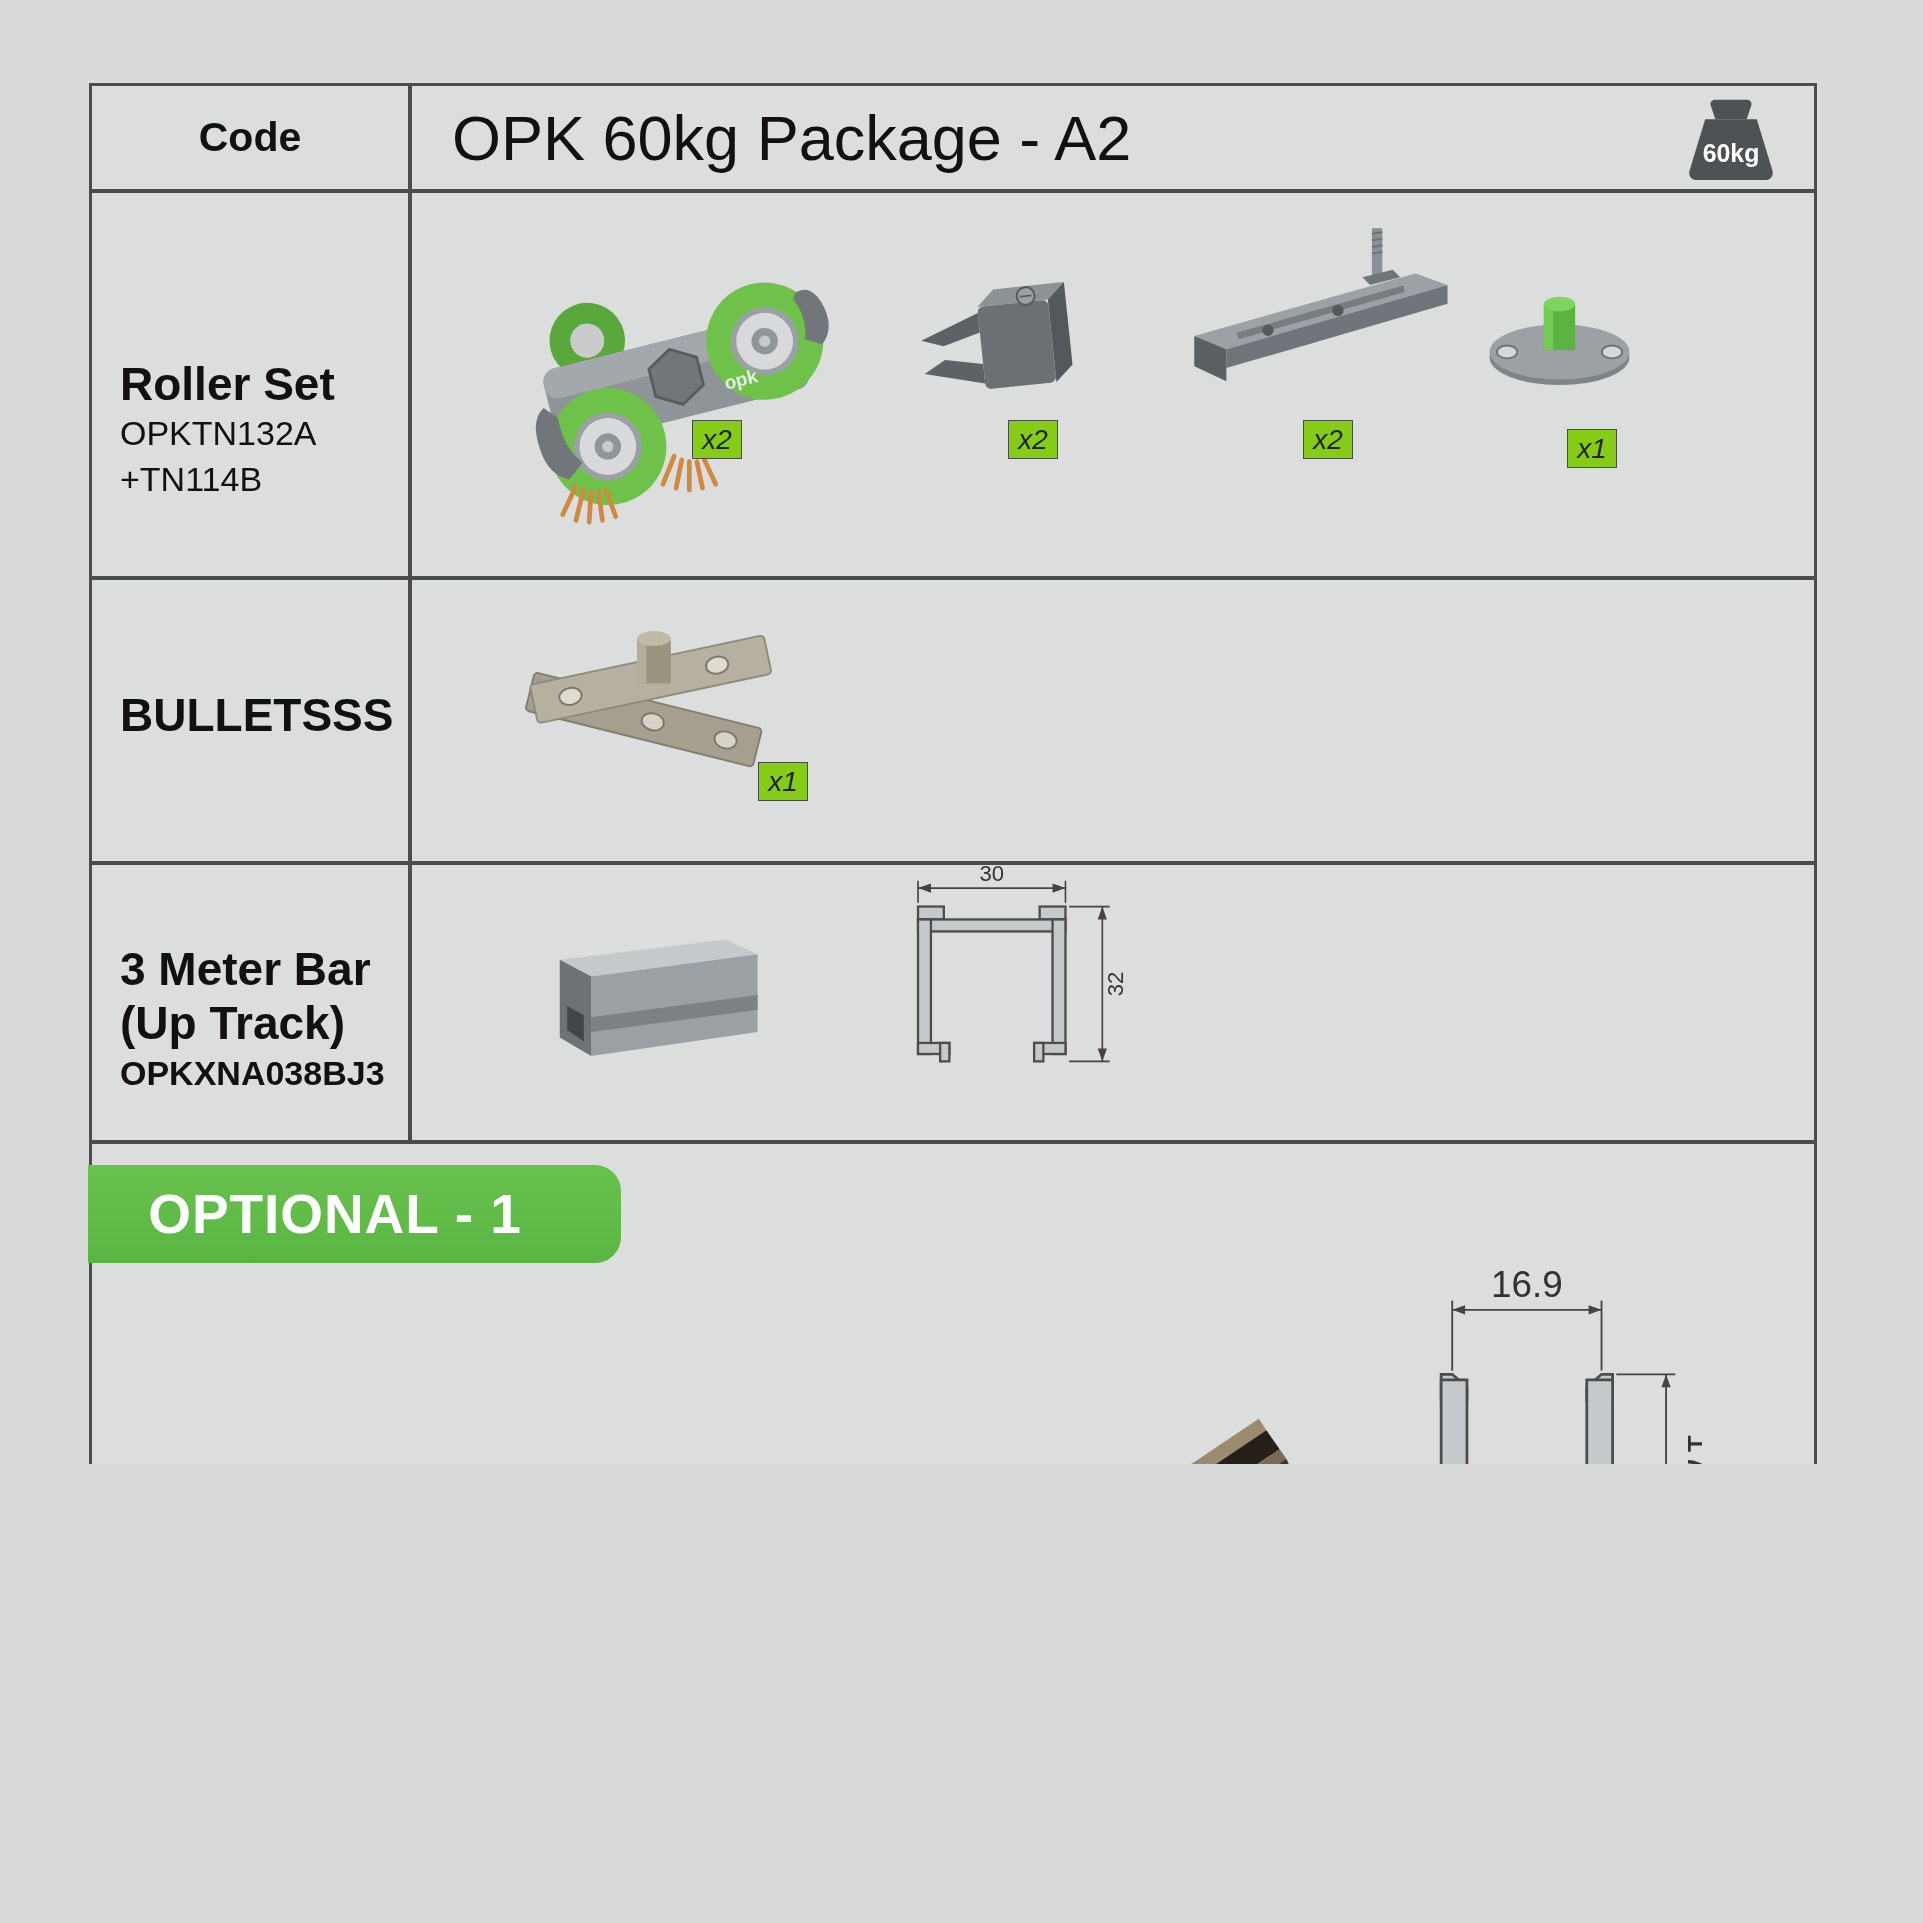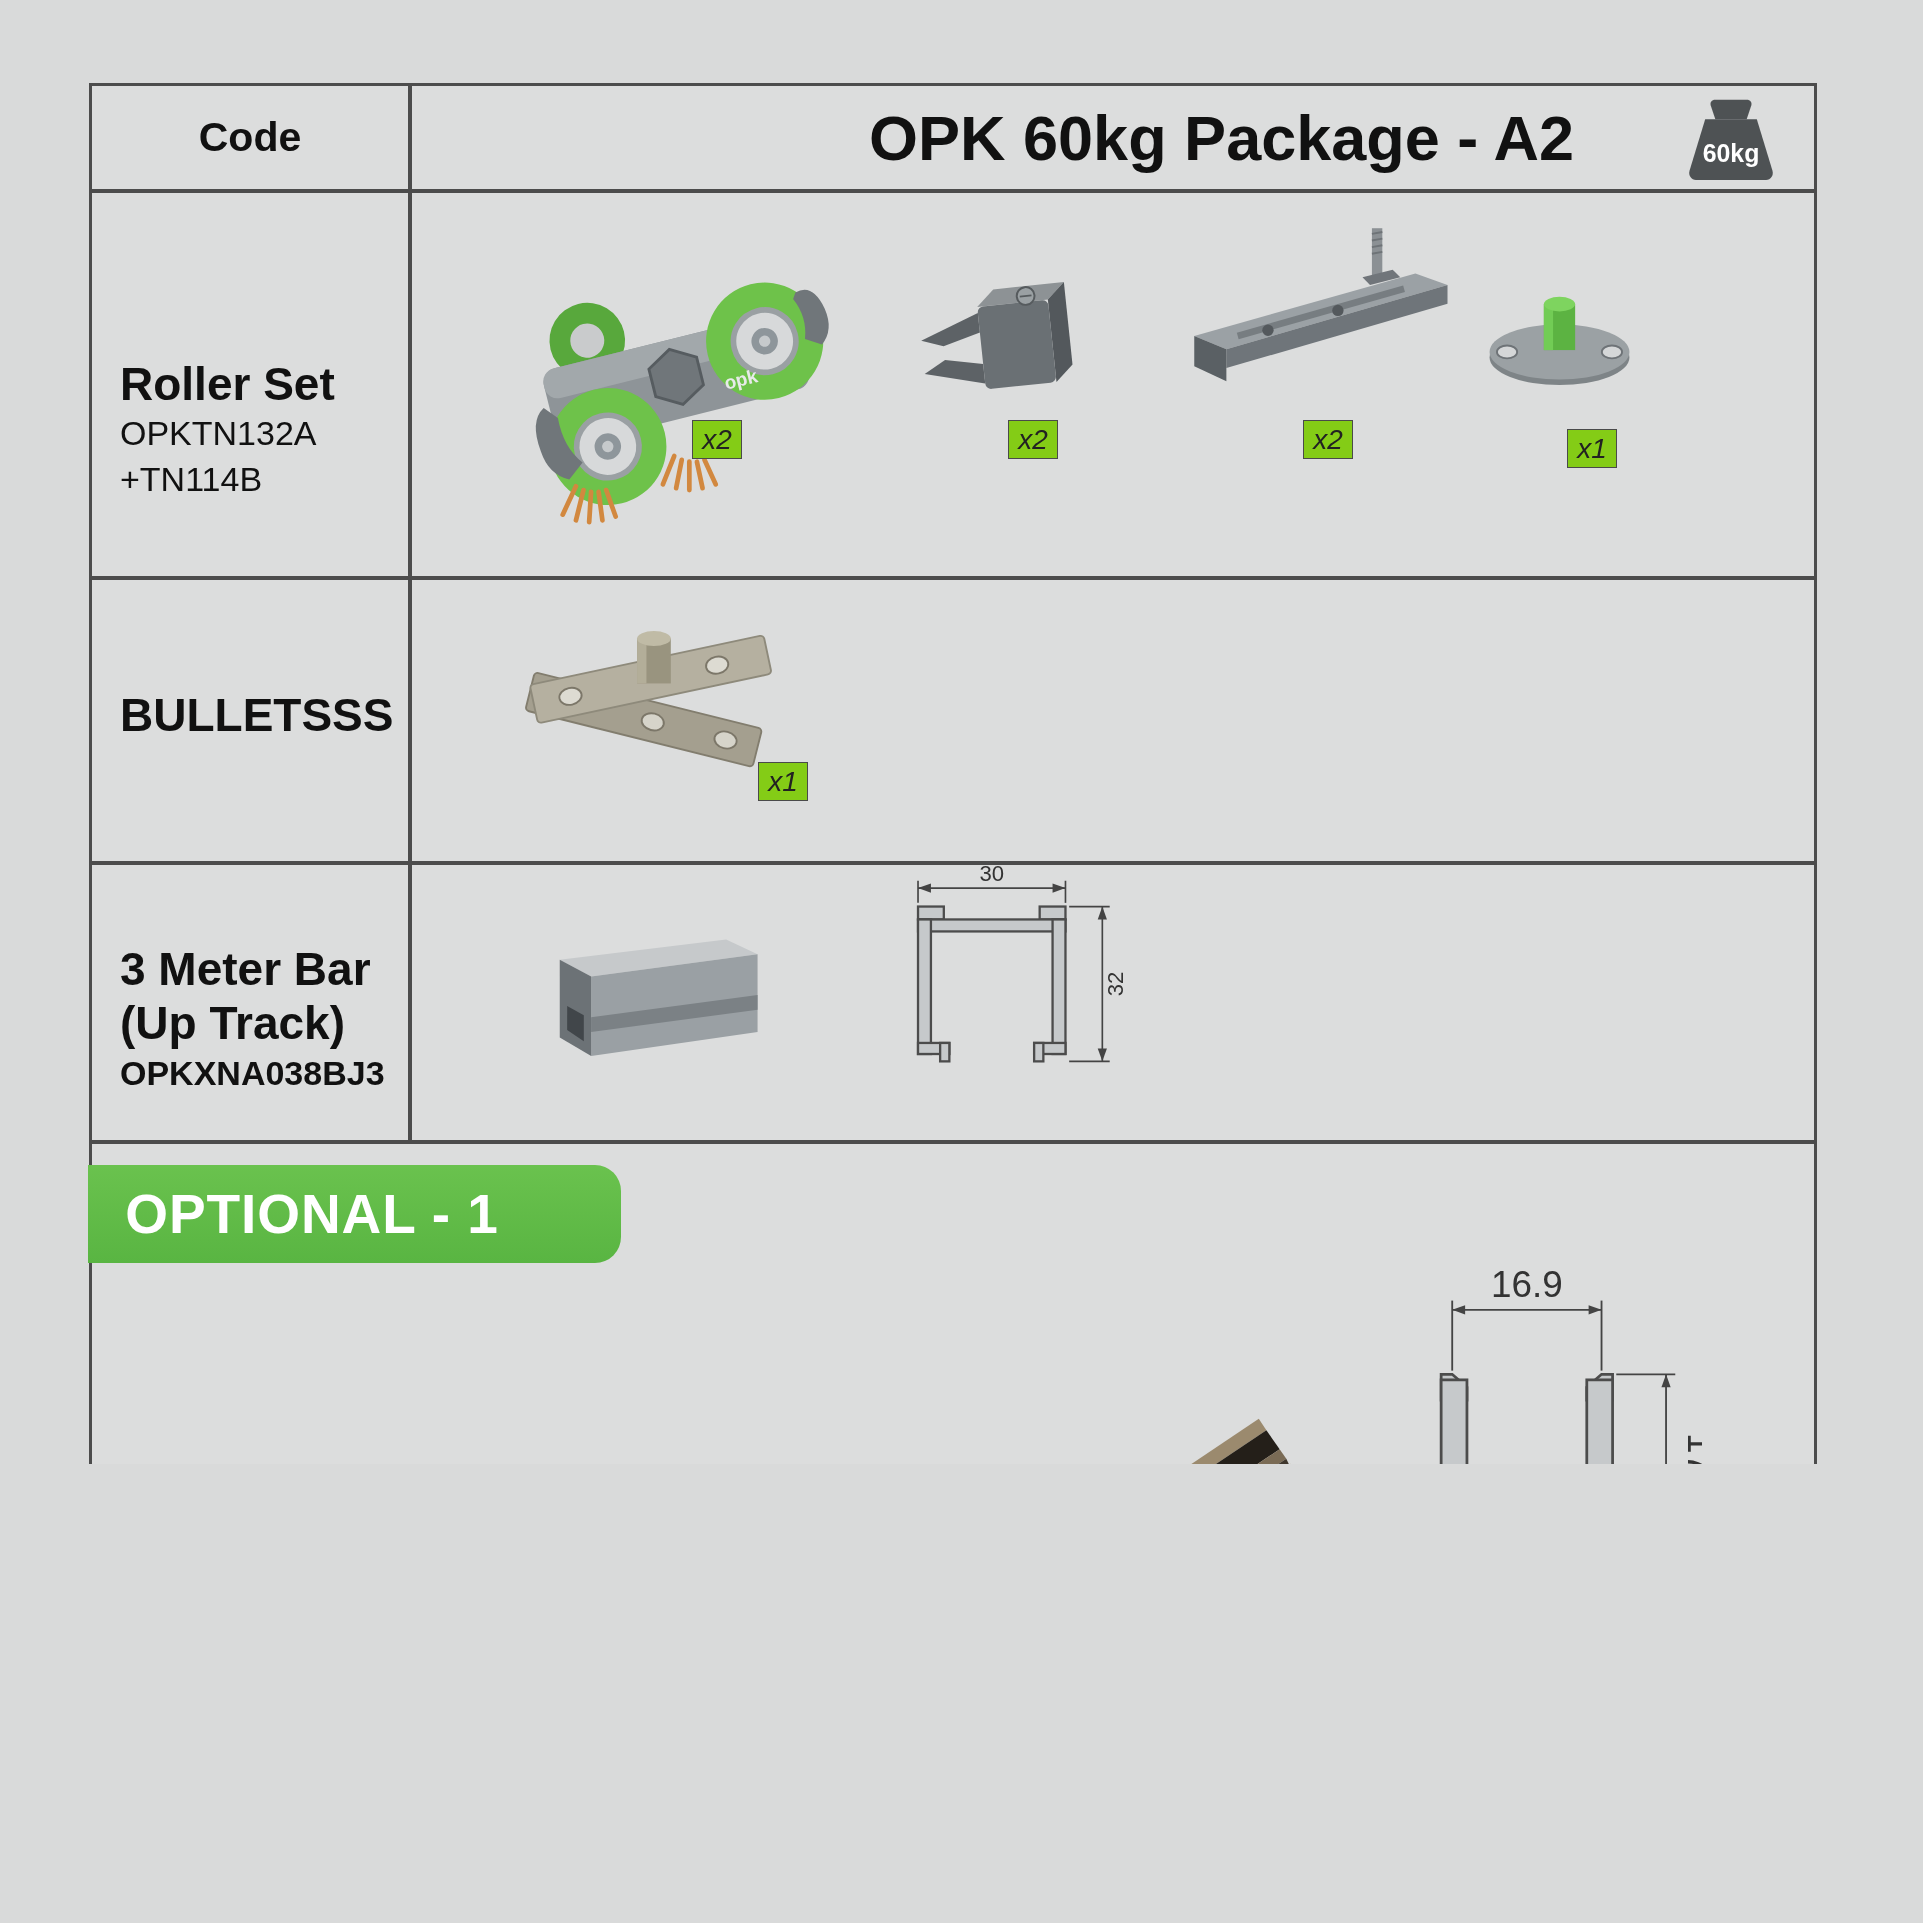--- a/index.html
+++ b/index.html
@@ -6,30 +6,30 @@
   body { font-family:"Liberation Sans", sans-serif; background:#d9dada; color:#111; }
   #canvas { position:relative; width:1923px; height:1464px; background:#d9dada; overflow:hidden; }
   .frame { position:absolute; left:89px; top:83px; width:1728px; height:1761px;
            border:3.7px solid #4c4c4c; background:#dcdddd; }
   .hline { position:absolute; left:0; width:100%; height:3.7px; background:#4c4c4c; }
   .vline { position:absolute; top:0; left:316px; width:3.7px; height:1058px; background:#4c4c4c; }
   .code-cell { position:absolute; left:0; top:0; width:316px; height:103px;
                display:flex; align-items:center; justify-content:center;
                font-size:41px; font-weight:bold; }
   .title-cell { position:absolute; left:360px; top:0; height:103px; right:240px;
-                display:flex; align-items:center; font-size:63px; font-weight:bold;justify-content:flex-end; }
+                display:flex; align-items:center; font-size:63px; font-weight:normal; }
   .row-label { position:absolute; left:28px; }
   .lbl-main { font-size:46px; font-weight:bold; line-height:1.18; }
   .lbl-code { font-size:34px; line-height:1.35; }
   .lbl-code-bold { font-size:34px; font-weight:bold; line-height:1.35; }
   .qty { position:absolute; border:1.8px solid #4a4a4a; background:#84cc16;
          font-size:28px; line-height:1; padding:4.6px 9.2px; color:#222;font-style:italic; }
   .banner { position:absolute; left:-3.7px; top:1079px; width:533px; height:98px;
             background:linear-gradient(180deg,#6ac24e,#59b542);
-            border-radius:0 26px 26px 0; display:flex; align-items:center; padding-left:37px; }
+            border-radius:0 26px 26px 0; display:flex; align-items:center; padding-left:60px; }
   .banner span { color:#ffffff; font-size:55px; font-weight:bold; letter-spacing:0.9px; }
   .opt-label { position:absolute; left:28px; top:1389px; }
   .opt-main { font-size:48px; font-weight:bold; }
   .opt-code { font-size:46px; margin-top:16.6px; }
   svg text { font-family:"Liberation Sans", sans-serif; }
   .dim { fill:#333; }
 </style>
 </head>
 <body>
 

